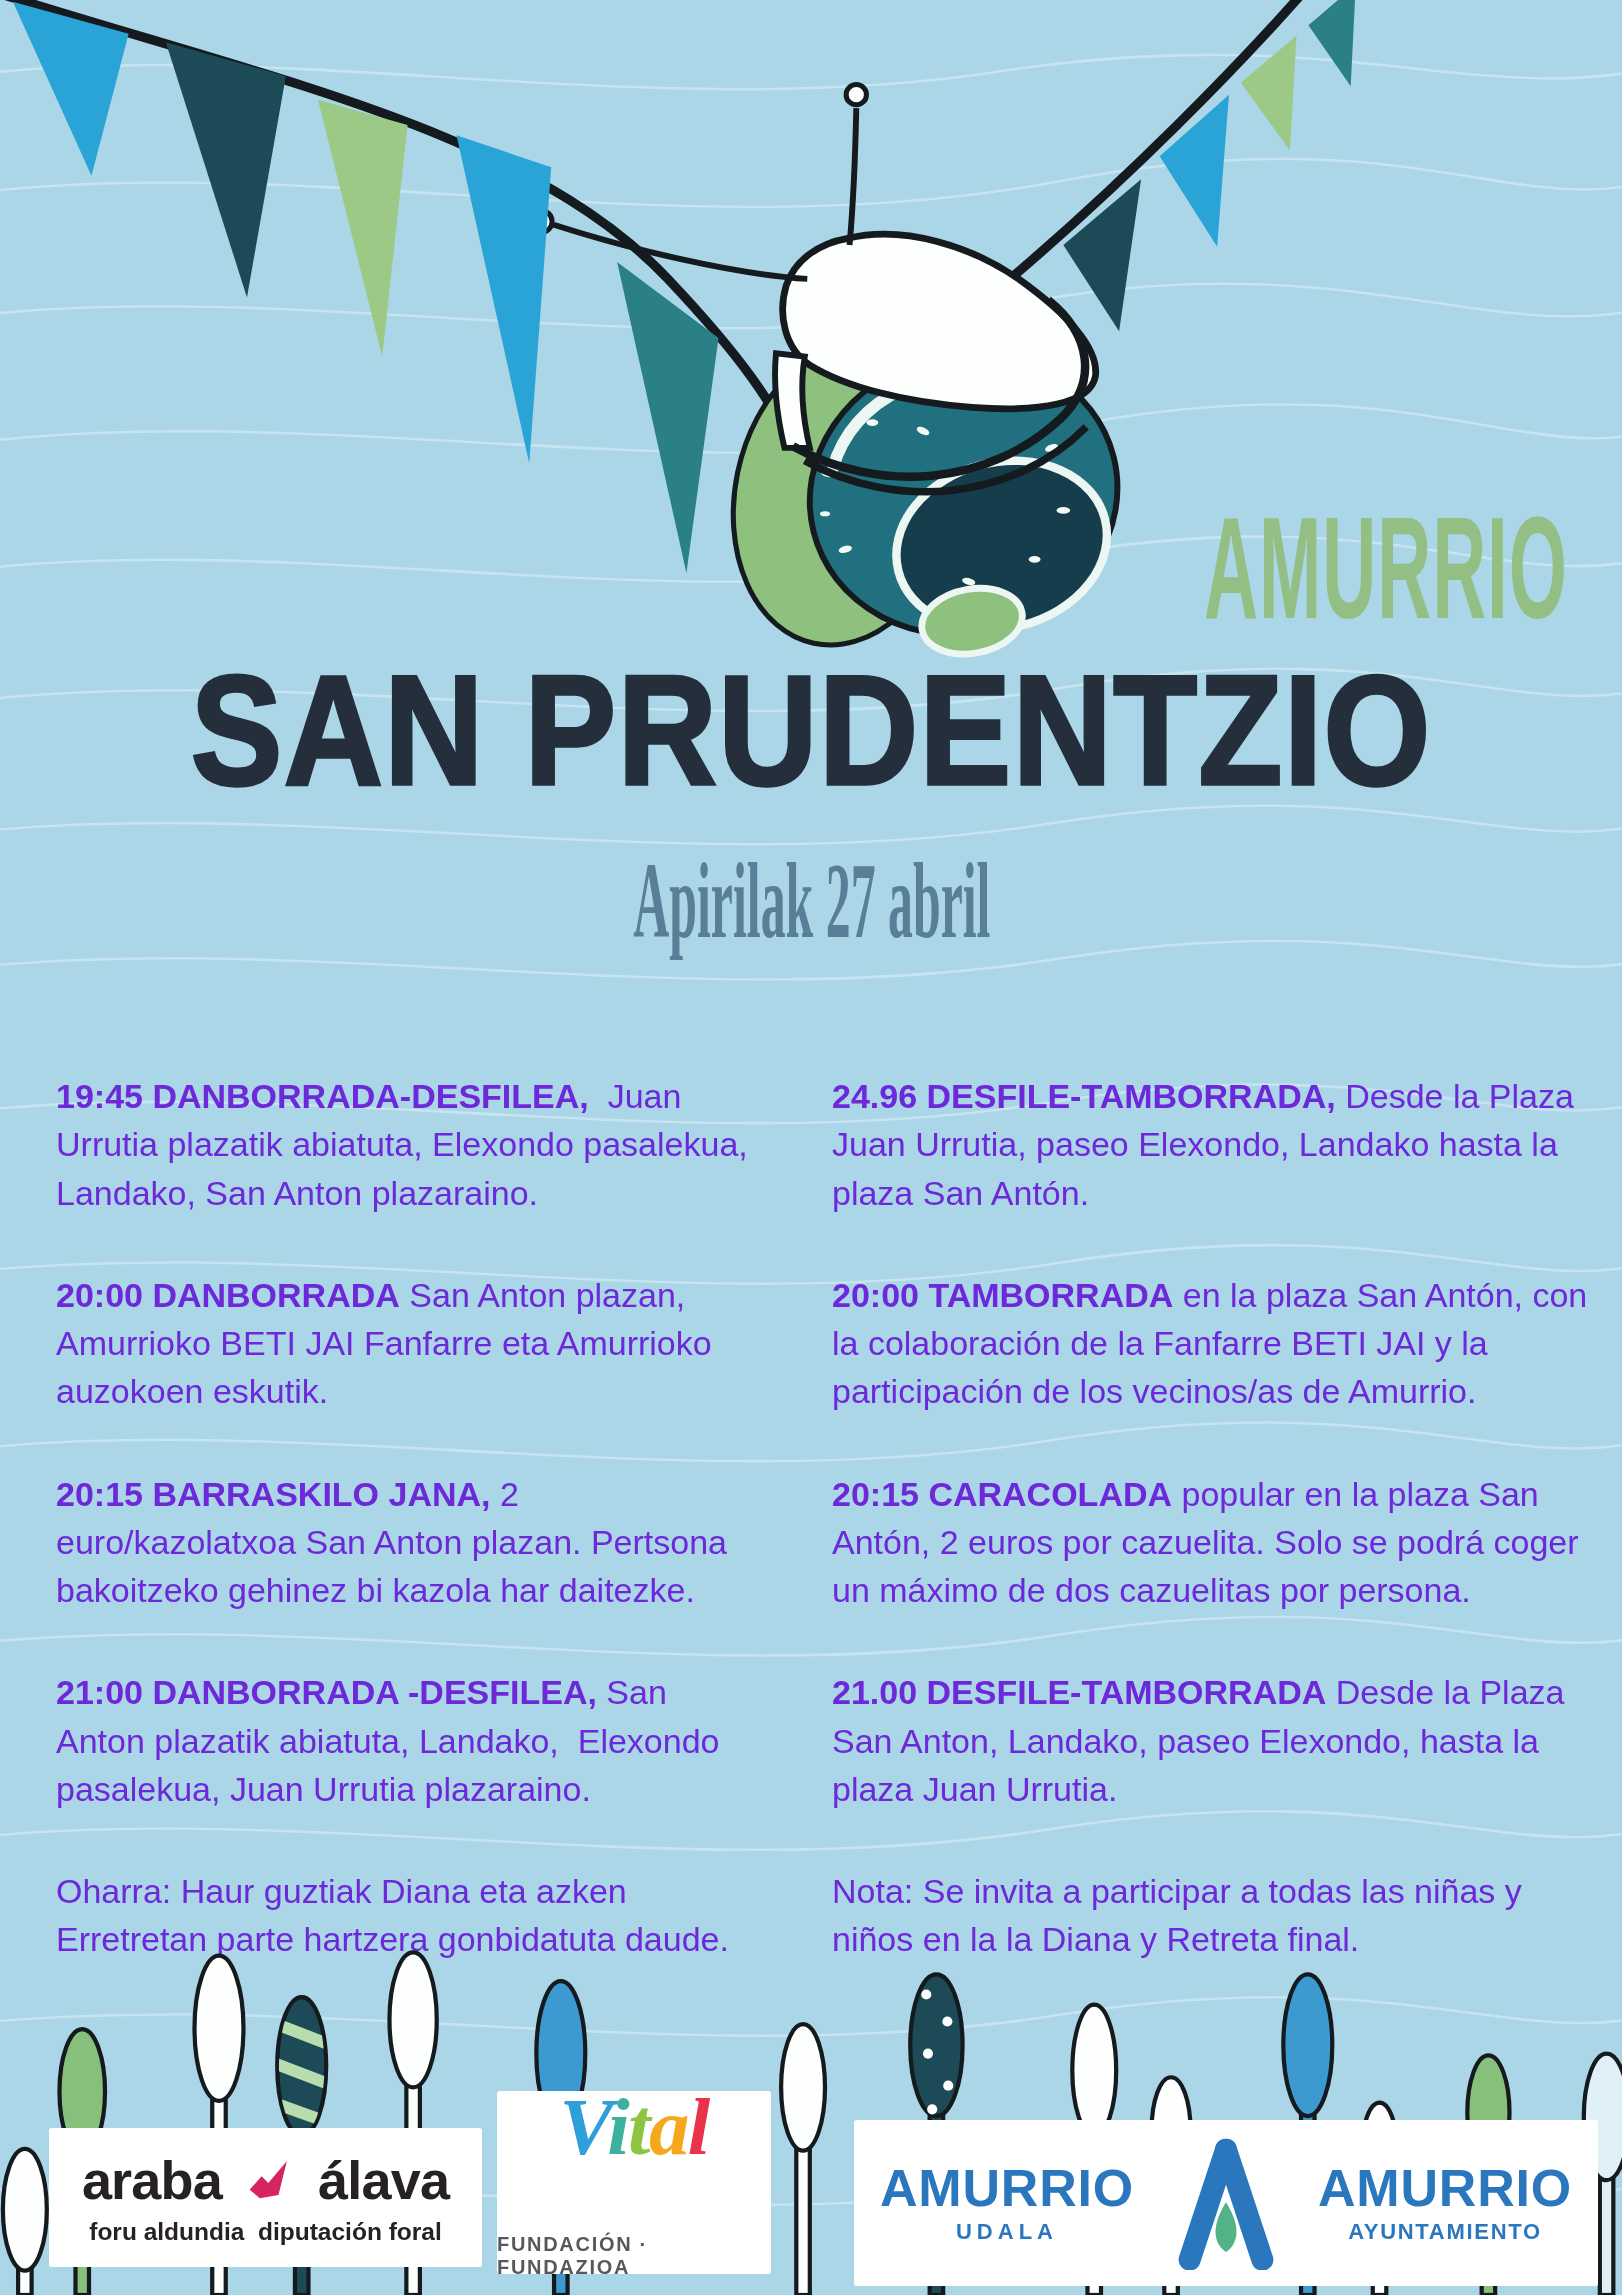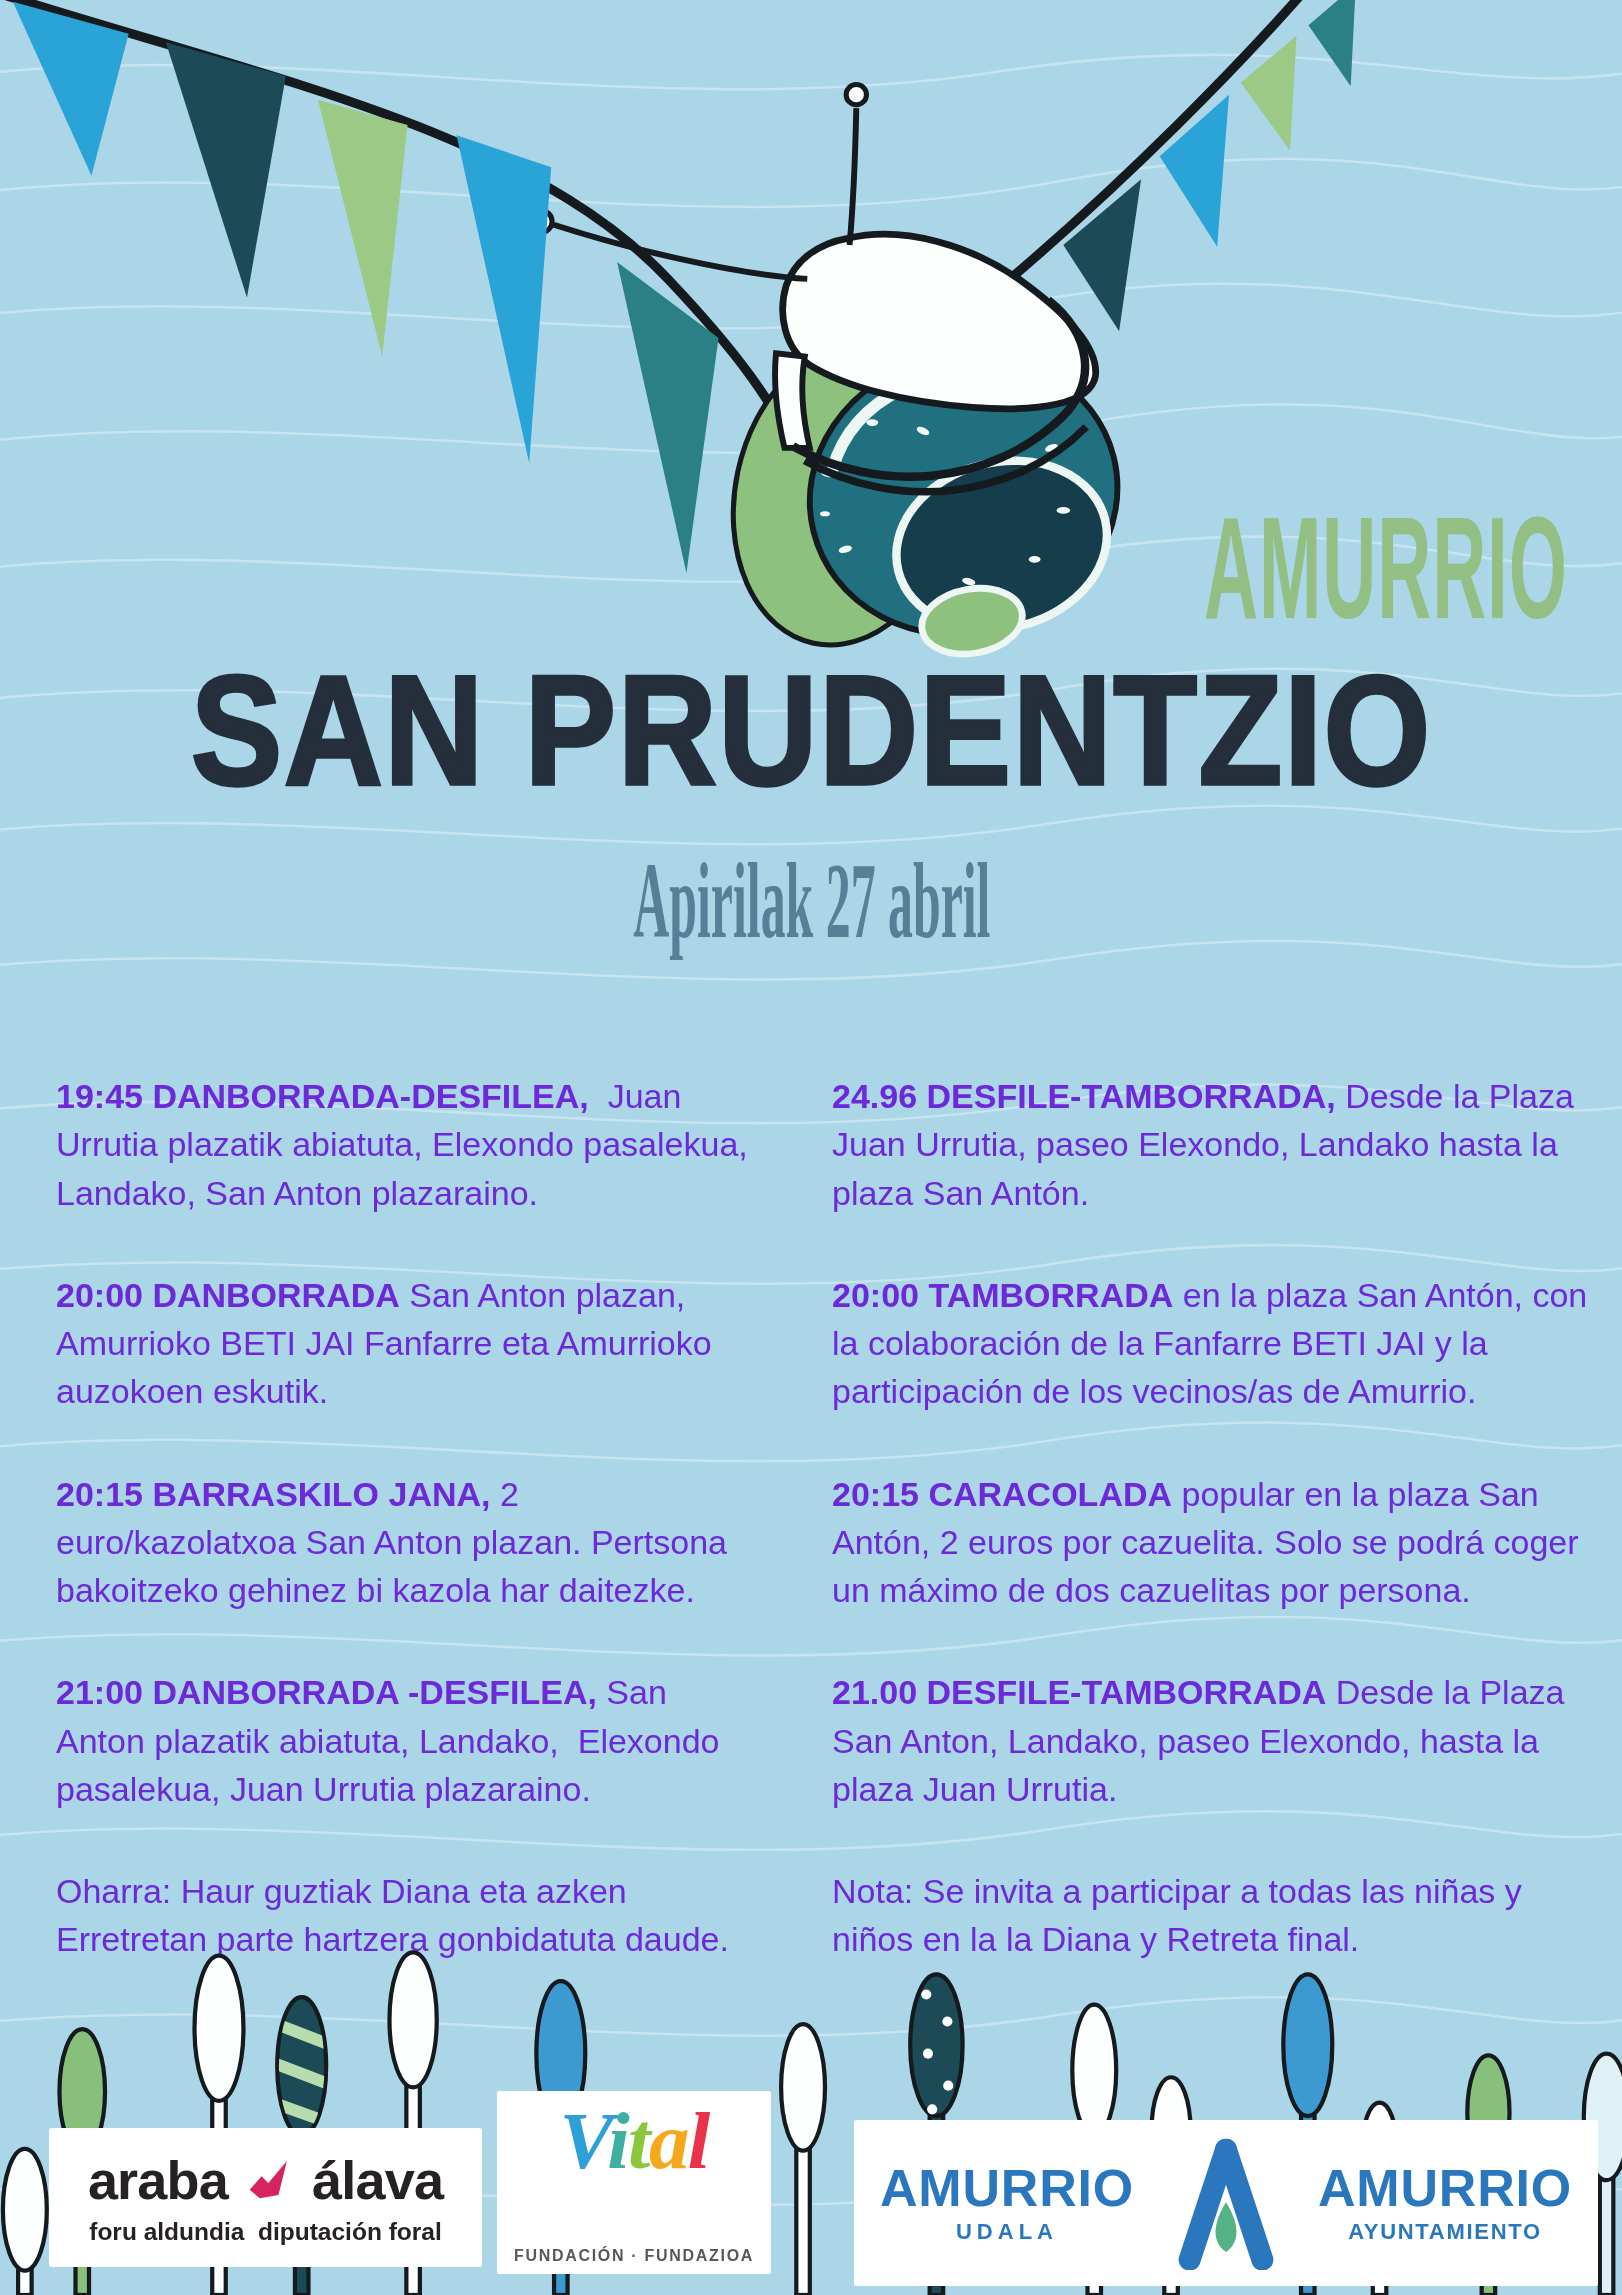--- a/index.html
+++ b/index.html
@@ -39,25 +39,25 @@
     position:absolute;top:1072px;color:#6d28d9;
     font-size:34px;line-height:1.42;
   }
   .col p{margin:0 0 54px 0;white-space:pre-wrap;}
   .col strong{font-weight:bold;}
   .col-left{left:56px;width:707px;}
   .col-right{left:832px;width:761px;}
   
   .card{position:absolute;background:#ffffff;border-radius:2.5px;display:flex;flex-direction:column;align-items:center;justify-content:center;}
   .card-araba{left:49px;top:2128px;width:433px;height:139px;}
-  .araba-row{display:flex;align-items:center;gap:20px;color:#272222;font-size:54px;font-weight:bold;letter-spacing:-0.8px;}
+  .araba-row{display:flex;align-items:center;gap:26px;color:#272222;font-size:54px;font-weight:bold;letter-spacing:-0.8px;}
   .araba-sub{margin-top:6.8px;color:#272222;font-size:24.5px;font-weight:bold;white-space:pre;}
   .card-vital{left:497px;top:2091px;width:274px;height:183px;gap:45px;}
   .vital-word{font-family:"Liberation Serif",serif;font-style:italic;font-weight:bold;font-size:81px;line-height:1;letter-spacing:-1.7px;}
-  .vital-sub{margin-top:20px;color:#55595d;font-size:16px;letter-spacing:1.7px;font-weight:bold;}
+  .vital-sub{margin-top:20px;color:#55595d;font-size:20px;letter-spacing:1.7px;font-weight:bold;}
   .card-amurrio{left:854px;top:2120px;width:744px;height:166px;flex-direction:row;gap:37px;}
   .am-block{display:flex;flex-direction:column;align-items:center;color:#2b77bd;}
   .am-name{font-size:52px;font-weight:bold;letter-spacing:0.8px;line-height:1;}
   .am-sub{font-size:22px;font-weight:bold;margin-top:5px;}
   .am-sub.udala{letter-spacing:5px;}
   .am-sub.ayto{letter-spacing:1.7px;}
 </style>
 </head>
 <body>
 

